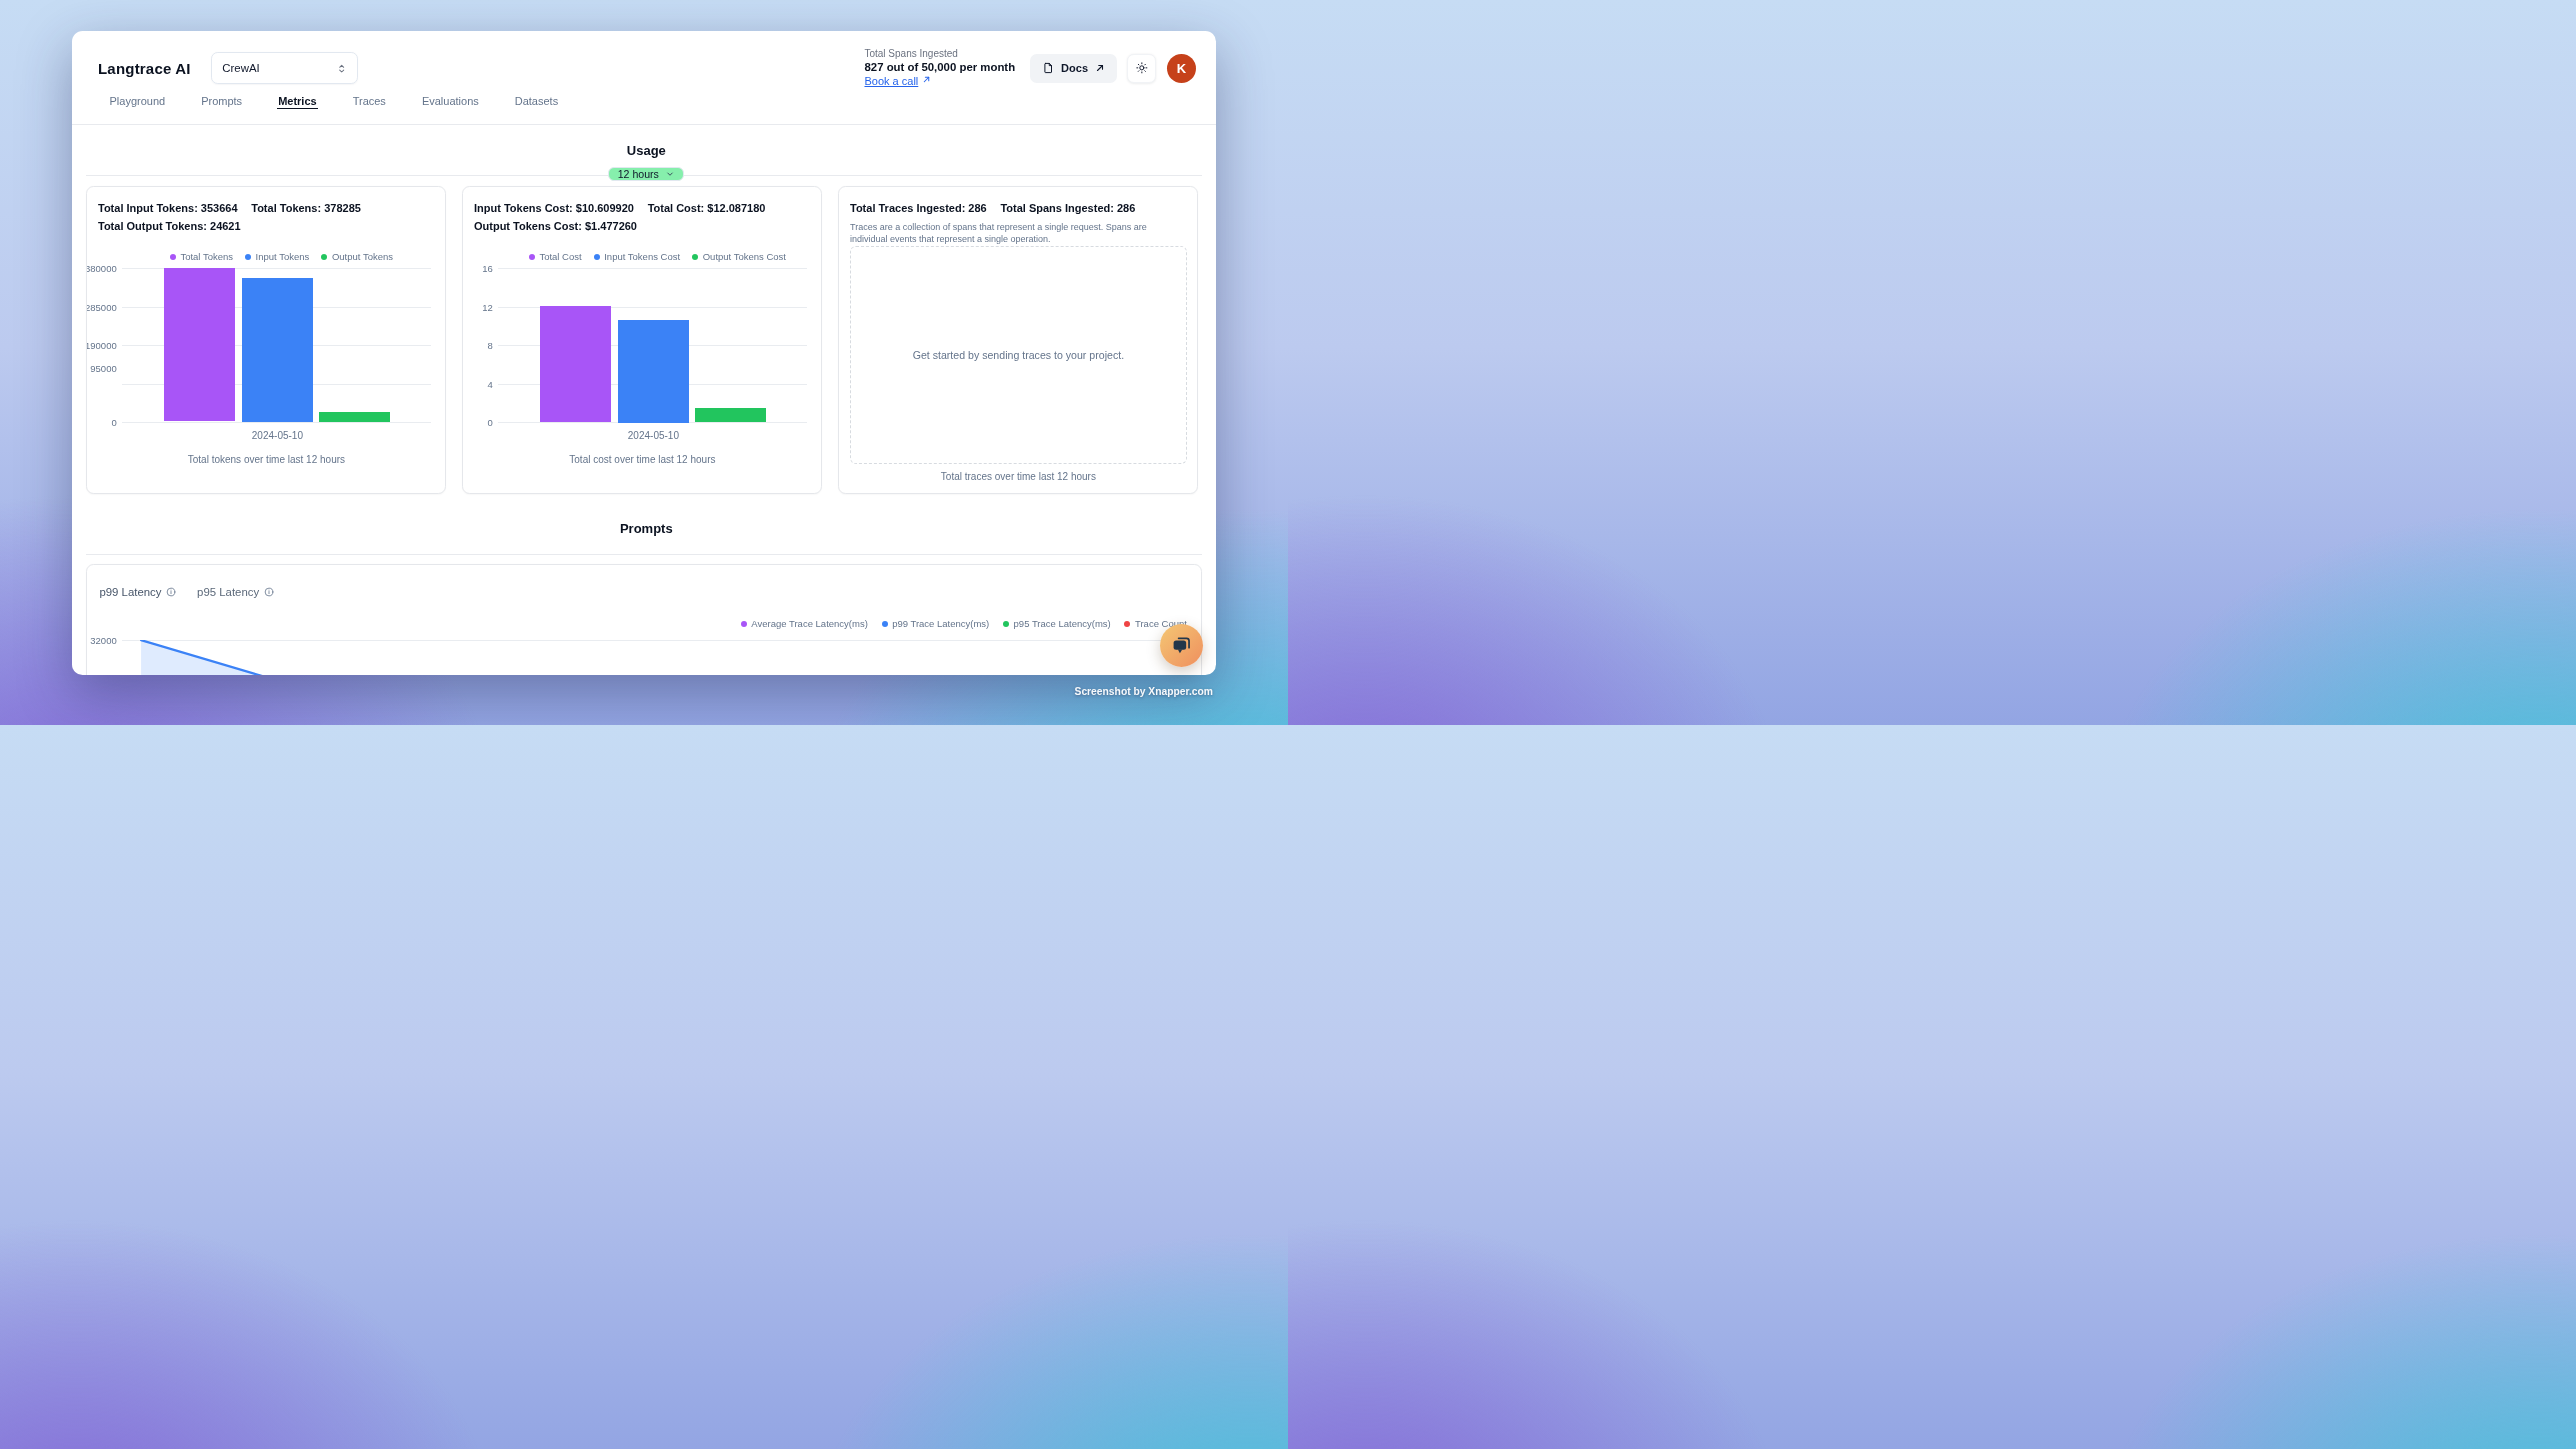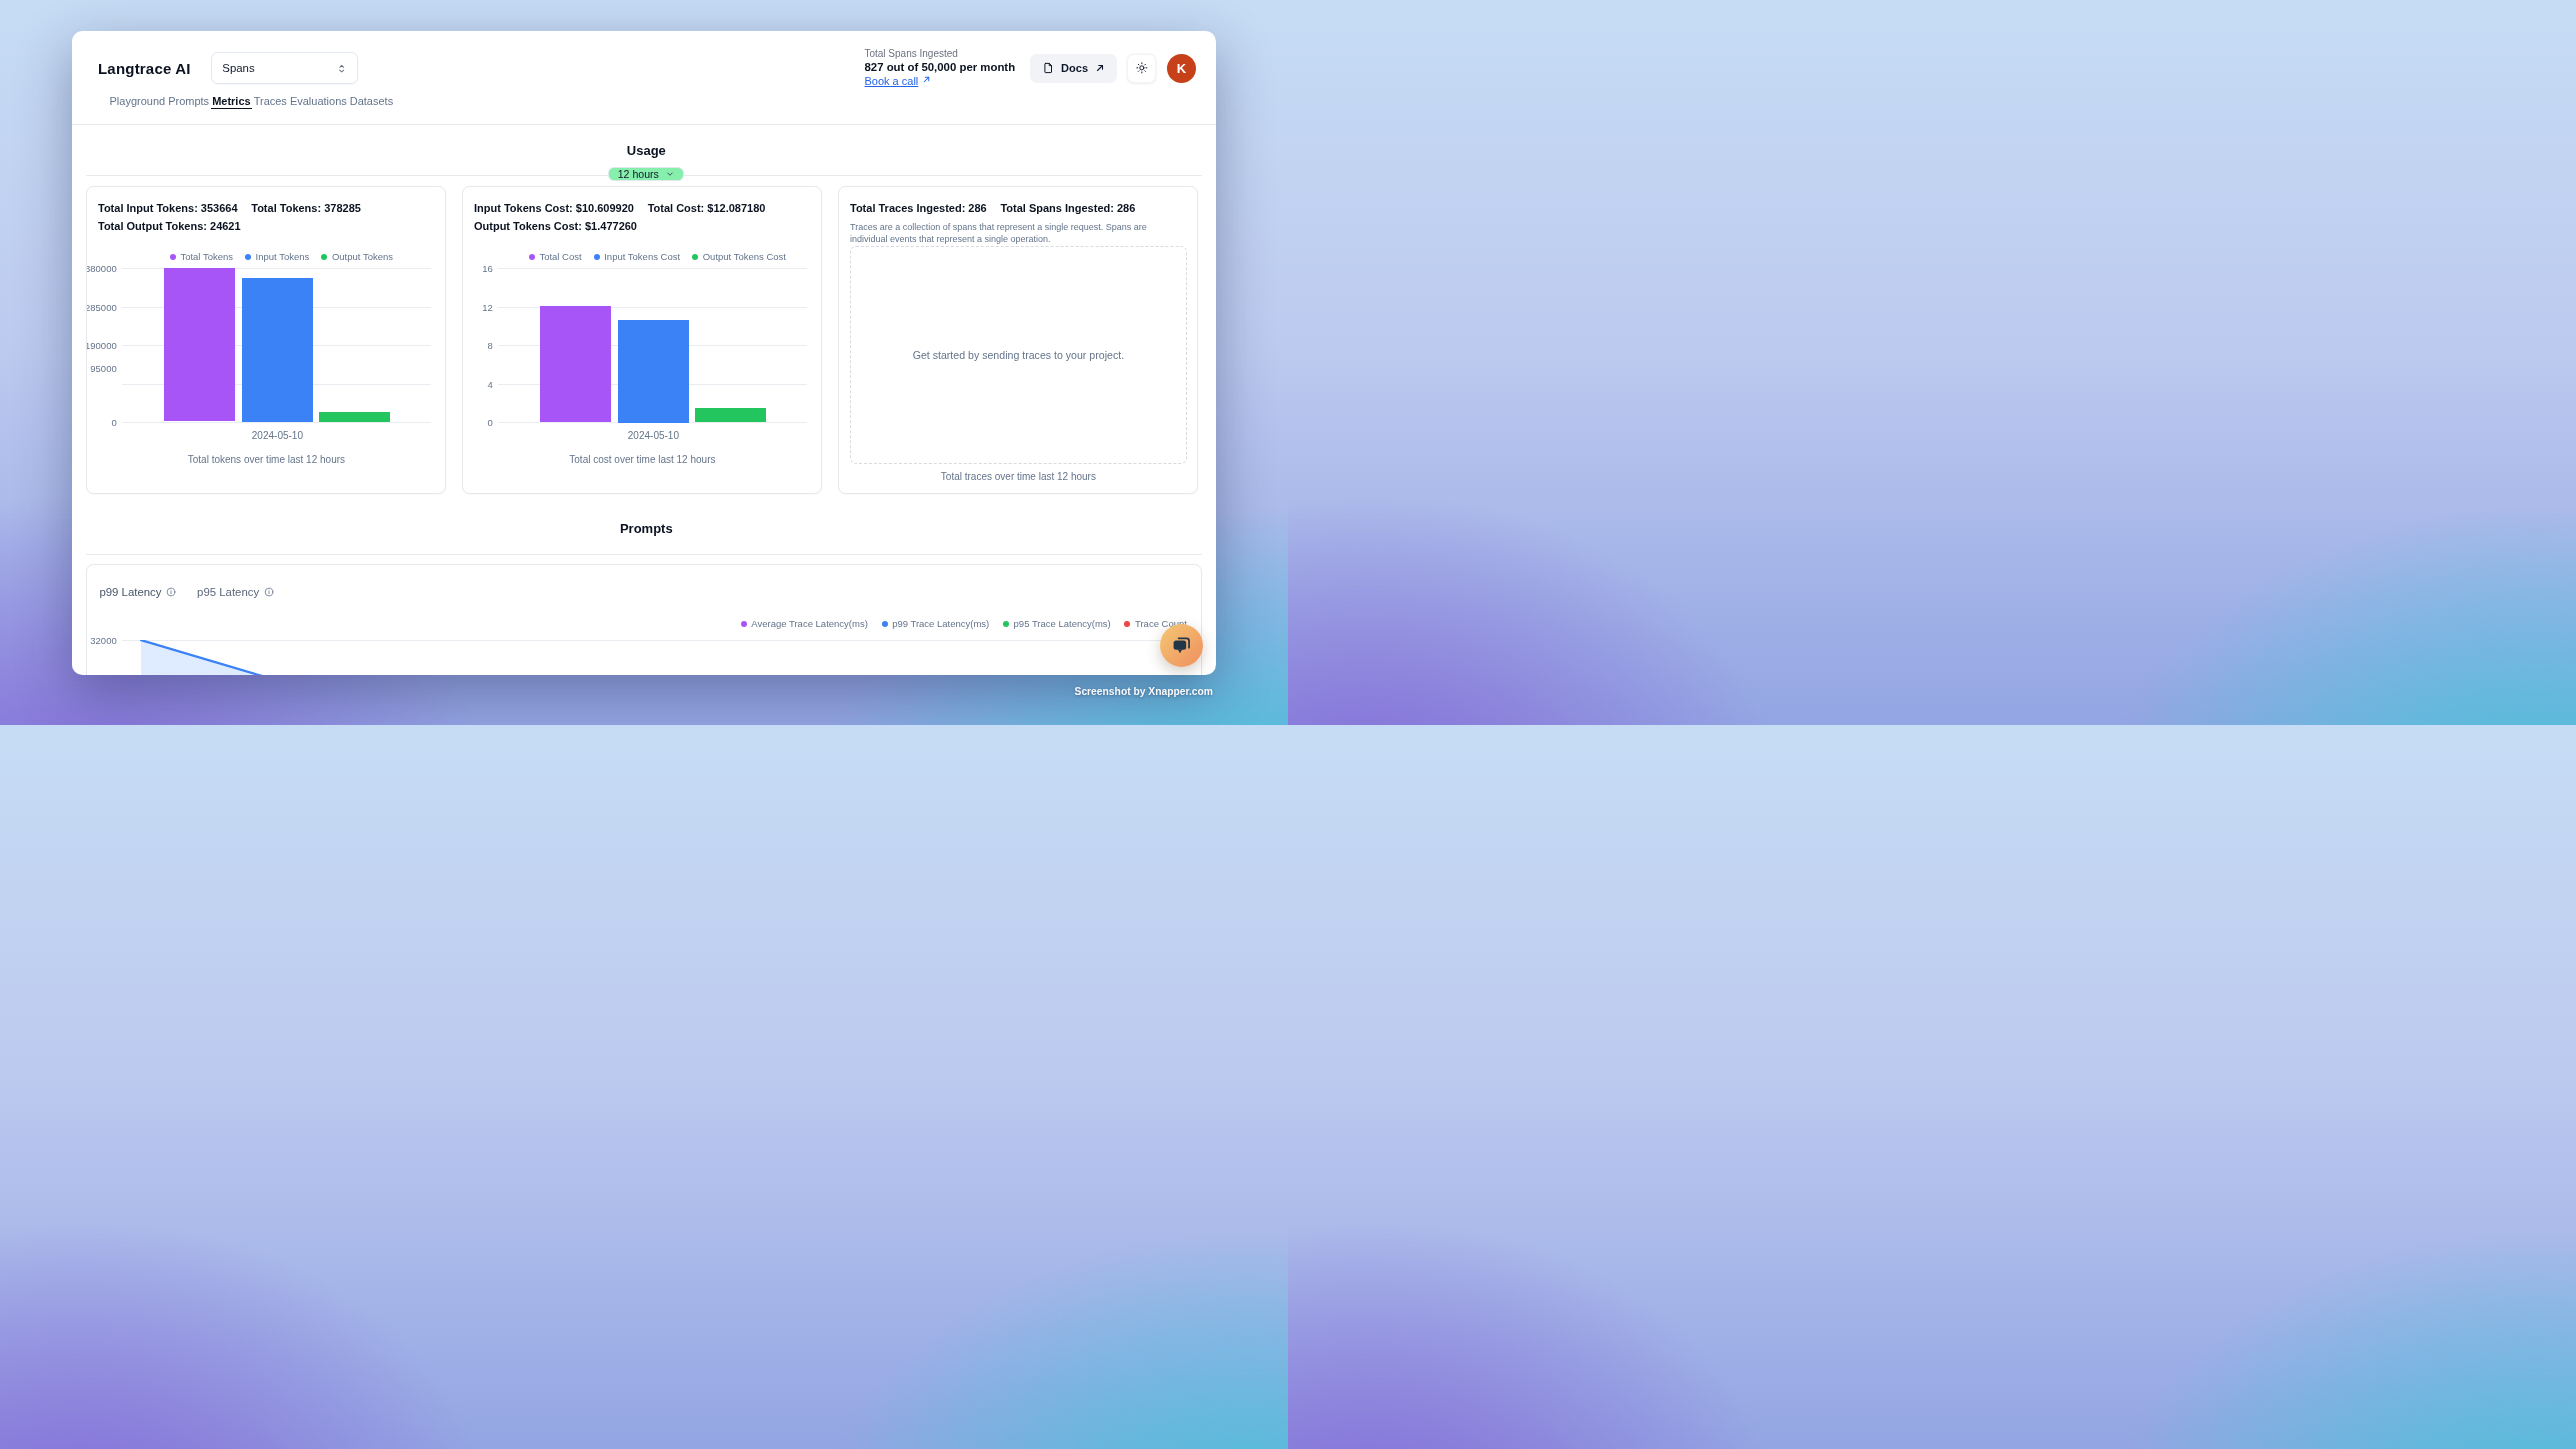--- a/index.html
+++ b/index.html
@@ -40,21 +40,21 @@
   }
   .theme-btn {
     width:29px; height:29px; background:#fff; border:0.8px solid #f1f3f6; border-radius:6.8px;
     display:flex; align-items:center; justify-content:center; cursor:pointer;
     box-shadow:0 0.8px 2.3px rgba(15,23,42,.08);
   }
   .avatar {
     width:29px; height:29px; border-radius:50%; color:#fff; font-size:13px; font-weight:700;
     display:flex; align-items:center; justify-content:center; cursor:pointer;
   }
-  .tabbar { display:flex; padding:0 0 16px 36px; border-bottom:0.8px solid #e8eaee; height:30px; }
+  .tabbar { display:flex; gap:33px; padding:0 0 16px 36px; border-bottom:0.8px solid #e8eaee; height:30px; }
   .tab {
     background:none; border:none; font-family:inherit; font-size:11px; color:#64748b;
     cursor:pointer; padding:0 1.5px 9px 1.5px; position:relative;
   }
   .tab.active { color:#0b1220; font-weight:700; border-bottom:1.5px solid #0b1220; margin-bottom:-0.8px; }
   
   .content { padding:0 14.4px; }
   .section-row { display:flex; align-items:center; gap:9px; margin:18px 0 0 4.6px; height:24px;flex-direction:column; }
   .section-title { font-size:13px; font-weight:700; color:#0b1220; }
   .range-btn {
@@ -108,21 +108,21 @@
   }
 </style>
 </head>
 <body>
 
 <div class="window">
 
   <div class="header-top">
     <div class="brand">Langtrace AI</div>
     <div class="project-select">
-      <span class="sel-label">Spans</span>
+      <span class="sel-label">CrewAI</span>
       <span class="icon">
         <svg width="11.4" height="11.4" viewBox="0 0 20 20" fill="none" stroke="#6b7280" stroke-width="1.8" stroke-linecap="round" stroke-linejoin="round">
           <path d="M6.5 7.5 L10 4.2 L13.5 7.5"></path>
             <path d="M6.5 12.5 L10 15.8 L13.5 12.5"></path>
         </svg>
       </span>
     </div>
     <div class="hdr-right">
       <div class="spans-info">
         <div class="spans-label">Total Spans Ingested</div>

